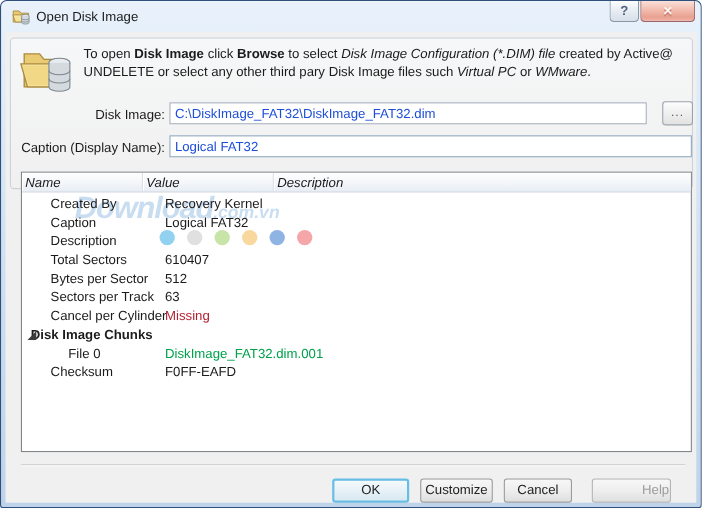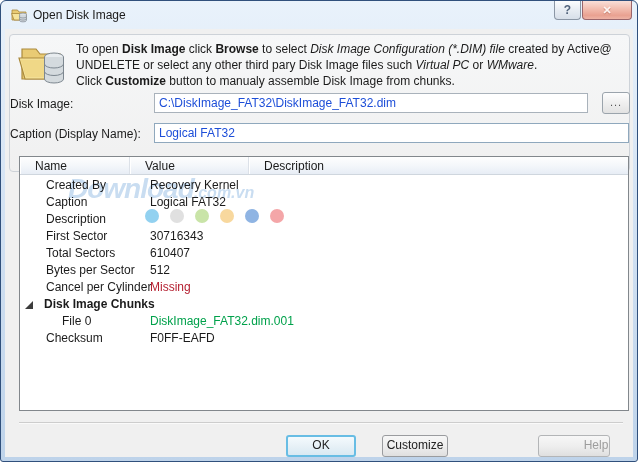--- a/index.html
+++ b/index.html
@@ -27,59 +27,59 @@
   
   .client{position:absolute;left:4px;top:28px;right:4px;bottom:4px;background:#f0f0f0;}
   
   .groupbox{position:absolute;left:4px;top:5px;width:621px;height:138px;
     border:1px solid #cdd2d8;border-radius:4px;
     background:linear-gradient(#f6f7f8,#f0f0f0);}
   .big-icon{position:absolute;left:8px;top:4px;}
   .intro{position:absolute;left:66px;top:6px;width:556px;line-height:16px;color:#1b1b1b;}
   .iline{white-space:nowrap;}
   .b{font-weight:bold;} .i{font-style:italic;}
-  .field-label{position:absolute;text-align:left;color:#1b1b1b;white-space:nowrap;}
+  .field-label{position:absolute;text-align:right;color:#1b1b1b;white-space:nowrap;}
   .lbl-disk{left:0;top:62px;width:140px;}
   .lbl-caption{left:0;top:92px;width:140px;}
   .tbox{position:absolute;height:20px;border:1px solid #a9b2bb;background:#fff;
     font-family:"Liberation Sans",sans-serif;font-size:12px;padding:0 4px;color:#1d4ed8;outline:none;}
   .tb-disk{left:144px;top:58px;width:434px;}
   .tb-caption{left:144px;top:88px;width:475px;border-color:#8fa8bd;}
   .browse-btn{position:absolute;left:592px;top:57px;width:28px;height:22px;
     border:1px solid #9ba4ac;border-radius:3px;color:#555;
     background:linear-gradient(#fdfdfd,#efefef 50%,#e2e2e2);
     font-size:11px;text-align:center;line-height:18px;letter-spacing:1px;}
   
   .table{position:absolute;left:14px;top:127px;width:610px;height:255px;
     border:1px solid #82878c;background:#fff;overflow:hidden;}
   .thead{display:flex;height:18px;position:relative;z-index:2;
     background:linear-gradient(#fefefe,#f3f6fa 55%,#e7edf5);
     border-bottom:1px solid #cfd6de;color:#1b1b1b;}
-  .th{padding:2px 0 0 15px;border-right:1px solid #dce1e8;box-shadow:1px 0 0 #fff inset;}
+  .th{padding:2px 0 0 3px;border-right:1px solid #dce1e8;box-shadow:1px 0 0 #fff inset;font-style:italic;}
   .th-name{width:110px;} .th-value{width:119px;} .th-desc{flex:1;border-right:none;}
   .rows{position:absolute;left:0;top:20px;right:0;z-index:1;}
   .trow{display:flex;height:17px;line-height:17px;position:relative;}
   .tname{width:130px;padding-left:26px;white-space:nowrap;color:#1b1b1b;}
-  .trow.group .tname{padding-left:24px;font-weight:bold;}
+  .trow.group .tname{padding-left:8px;font-weight:bold;}
   .trow.file .tname{padding-left:42px;}
   .tvalue{white-space:nowrap;color:#1b1b1b;}
   .tri{position:absolute;left:5px;top:5px;width:0;height:0;
     border-left:8px solid transparent;border-bottom:8px solid #3c3c3c;}
   .watermark{position:absolute;left:48px;top:16px;z-index:0;white-space:nowrap;
     color:#c9ddf1;font-weight:bold;font-style:italic;font-size:28px;letter-spacing:-1px;}
   .watermark .suffix{font-size:16px;letter-spacing:0;margin-top:44px;}
   .dots{position:absolute;left:125px;top:52px;display:flex;gap:11px;z-index:0;}
   .dot{width:14px;height:14px;border-radius:50%;}
   
   .separator{position:absolute;left:14px;top:393px;width:604px;height:2px;
     border-top:1px solid #cdcdcd;border-bottom:1px solid #fafafa;}
   .btn{position:absolute;top:406px;height:22px;border:1px solid #9a9c9f;border-radius:3px;
     background:linear-gradient(#f7f7f7,#eeeeee 50%,#dfdfdf);
     text-align:center;line-height:19px;color:#222;cursor:default;}
-  .btn-ok{left:281px;width:70px;border:2px solid #68bde4;line-height:16px;
+  .btn-ok{left:297px;width:70px;border:2px solid #68bde4;line-height:16px;
     background:linear-gradient(#f4fafd,#e7f1f7 50%,#d9e9f2);}
   .btn-customize{left:377px;width:66px;}
   .btn-cancel{left:453px;width:62px;}
   .btn-help{left:533px;width:72px;color:#9d9d9d;border-color:#b3b5b7;padding-left:44px;}
 </style>
 </head>
 <body>
 
 <div class="window">
 
@@ -106,21 +106,20 @@
         <path d="M1 19 L35 19 L42 40 L7 40 Z" fill="#f6e6a2" stroke="#ab8a3c" stroke-width="1.2"></path>
         <path d="M2.5 20.5 L34 20.5 L40 38.5 L8 38.5 Z" fill="#f0d887"></path>
         <ellipse cx="36" cy="18" rx="9.5" ry="4" fill="#e8ecef" stroke="#7d8790" stroke-width="1"></ellipse>
         <path d="M26.5 18 v22 a9.5 4 0 0 0 19 0 v-22" fill="#d4dade" stroke="#7d8790" stroke-width="1"></path>
         <path d="M26.5 25 a9.5 4 0 0 0 19 0 M26.5 32.5 a9.5 4 0 0 0 19 0" fill="none" stroke="#7d8790" stroke-width="1"></path>
       </svg>
 
       <div class="intro">
         <div class="iline"><span>To open </span><span class="b">Disk Image</span><span> click </span><span class="b">Browse</span><span> to select </span><span class="i">Disk Image Configuration (*.DIM) file</span><span> created by Active@</span></div>
         <div class="iline"><span>UNDELETE or select any other third pary Disk Image files such </span><span class="i">Virtual PC</span><span> or </span><span class="i">WMware</span><span>.</span></div>
-        <div class="iline"><span>Click </span><span class="b">Customize</span><span> button to manualy assemble Disk Image from chunks.</span></div>
       </div>
 
       <div class="field-label lbl-disk">Disk Image:</div>
       <input class="tbox tb-disk" type="text" value="C:\DiskImage_FAT32\DiskImage_FAT32.dim" style="">
       <div class="browse-btn">...</div>
 
       <div class="field-label lbl-caption">Caption (Display Name):</div>
       <input class="tbox tb-caption" type="text" value="Logical FAT32" style="">
     </div>
 
@@ -148,30 +147,30 @@
           </div>
         <div class="trow">
             <span class="tname">Caption</span>
             <span class="tvalue">Logical FAT32</span>
           </div>
         <div class="trow">
             <span class="tname">Description</span>
             <span class="tvalue"></span>
           </div>
         <div class="trow">
-            <span class="tname">First Sector</span>
-            <span class="tvalue">30716343</span>
-          </div>
-        <div class="trow">
             <span class="tname">Total Sectors</span>
             <span class="tvalue">610407</span>
           </div>
         <div class="trow">
             <span class="tname">Bytes per Sector</span>
             <span class="tvalue">512</span>
+          </div>
+        <div class="trow">
+            <span class="tname">Sectors per Track</span>
+            <span class="tvalue">63</span>
           </div>
         <div class="trow">
             <span class="tname">Cancel per Cylinder</span>
             <span class="tvalue" style="color: rgb(180, 31, 48);">Missing</span>
           </div>
         <div class="trow group">
             <span class="tri"></span>
             <span class="tname">Disk Image Chunks</span>
             <span class="tvalue"></span>
           </div>
@@ -183,15 +182,16 @@
             <span class="tname">Checksum</span>
             <span class="tvalue">F0FF-EAFD</span>
           </div>
       </div>
     </div>
 
     <div class="separator"></div>
 
     <div class="btn btn-ok">OK</div>
     <div class="btn btn-customize">Customize</div>
+    <div class="btn btn-cancel">Cancel</div>
     <div class="btn btn-help">Help</div>
   </div>
 </div>
 
 </body></html>

